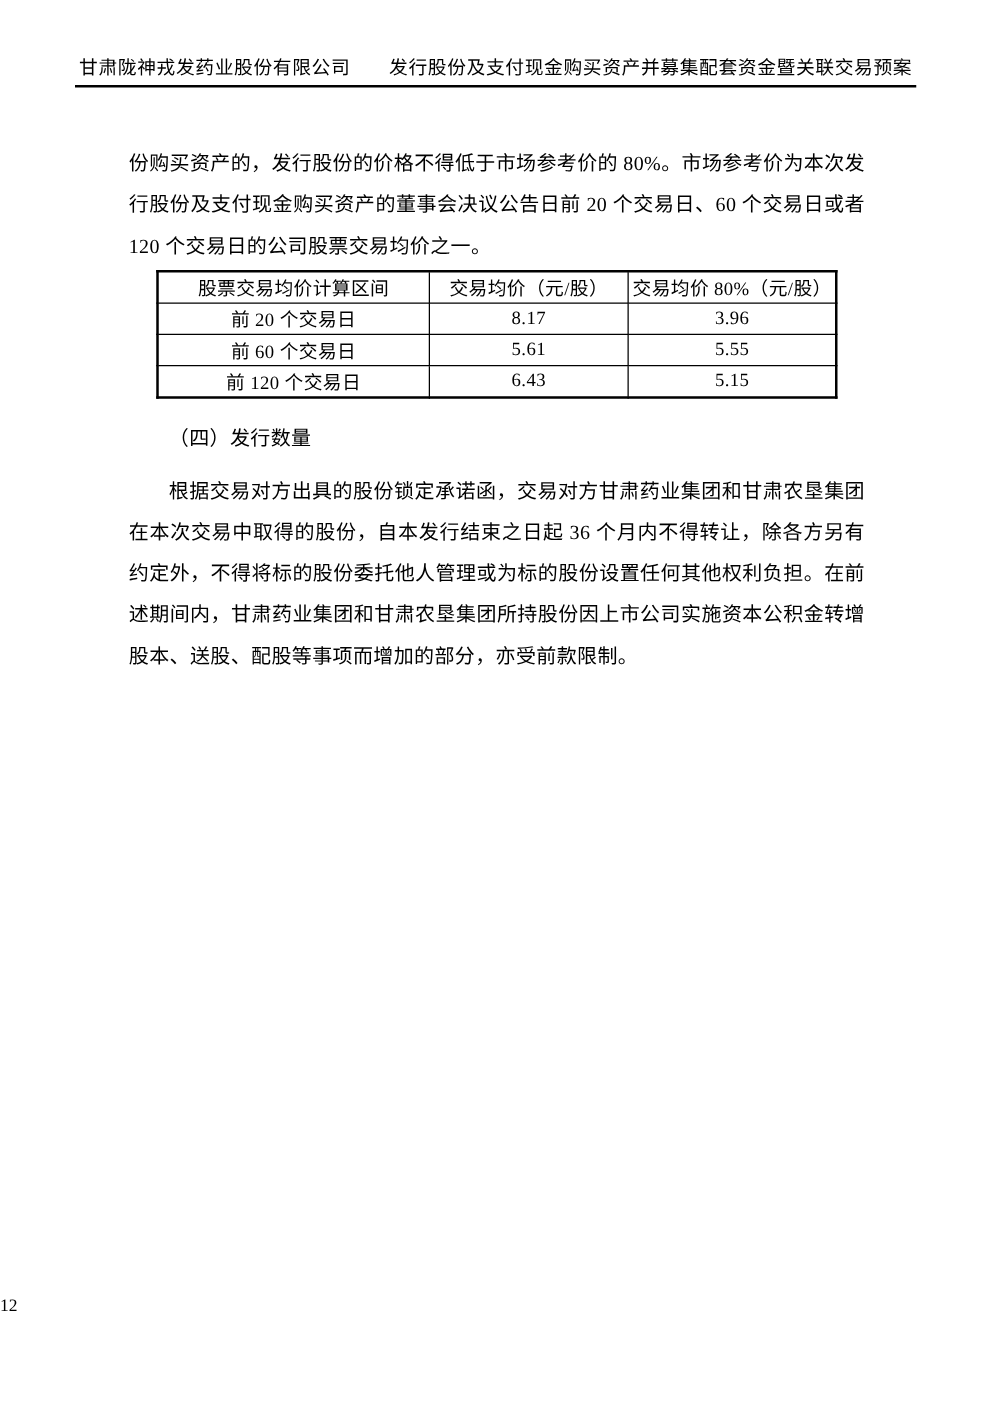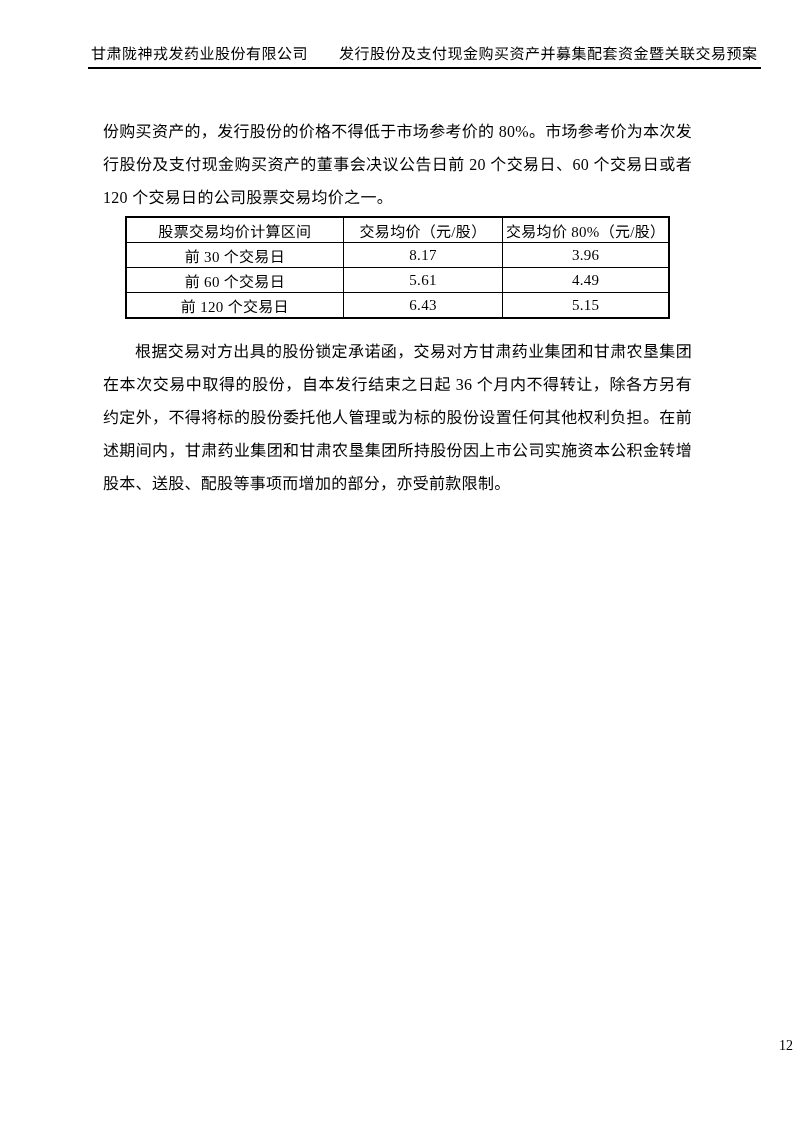--- a/index.html
+++ b/index.html
@@ -15,21 +15,21 @@
     color: #000000;
     font-family: "Liberation Serif", "DejaVu Serif", serif;
     overflow: hidden;
     box-sizing: border-box;
   }
   .doc-header {
     position: absolute;
     top: 42px;
     left: 60px;
     right: 60px;
-    margin-left: 28px;
+    text-align: center;
   }
   .doc-header .header-text {
     display: inline-block;
     font-size: 15px;
     letter-spacing: 0.5px;
     border-bottom: 2px solid #000000;
     padding: 0 3px 4px 3px;
     white-space: nowrap;
   }
   .content {
@@ -78,21 +78,21 @@
     letter-spacing: 0.3px;
   }
   table.price-table col.c1 { width: 40%; }
   table.price-table col.c2 { width: 29.4%; }
   table.price-table col.c3 { width: 30.6%; }
   .footer {
     position: absolute;
     left: 0;
     right: 0;
     top: 1038px;
-    text-align: right;
+    text-align: left;
     font-size: 14px;
   }
 </style>
 </head>
 <body>
 
 <div class="page">
 
   <div class="doc-header">
     <span class="header-text">甘肃陇神戎发药业股份有限公司　　发行股份及支付现金购买资产并募集配套资金暨关联交易预案</span>
@@ -111,37 +111,38 @@
       </colgroup>
       <thead>
         <tr>
           <th>股票交易均价计算区间</th>
           <th>交易均价（元/股）</th>
           <th>交易均价 80%（元/股）</th>
         </tr>
       </thead>
       <tbody>
         <tr>
-          <td>前 30 个交易日</td>
+          <td>前 20 个交易日</td>
           <td>8.17</td>
           <td>3.96</td>
         </tr>
         <tr>
           <td>前 60 个交易日</td>
           <td>5.61</td>
-          <td>4.49</td>
+          <td>5.55</td>
         </tr>
         <tr>
           <td>前 120 个交易日</td>
           <td>6.43</td>
           <td>5.15</td>
         </tr>
       </tbody>
     </table>
 
+    <p class="section-heading">（四）发行数量</p>
 
 
 
     <p class="para">根据交易对方出具的股份锁定承诺函，交易对方甘肃药业集团和甘肃农垦集团在本次交易中取得的股份，自本发行结束之日起 36 个月内不得转让，除各方另有约定外，不得将标的股份委托他人管理或为标的股份设置任何其他权利负担。在前述期间内，甘肃药业集团和甘肃农垦集团所持股份因上市公司实施资本公积金转增股本、送股、配股等事项而增加的部分，亦受前款限制。</p>
 
 
   </div>
 
   <div class="footer">
     <span>12</span>

